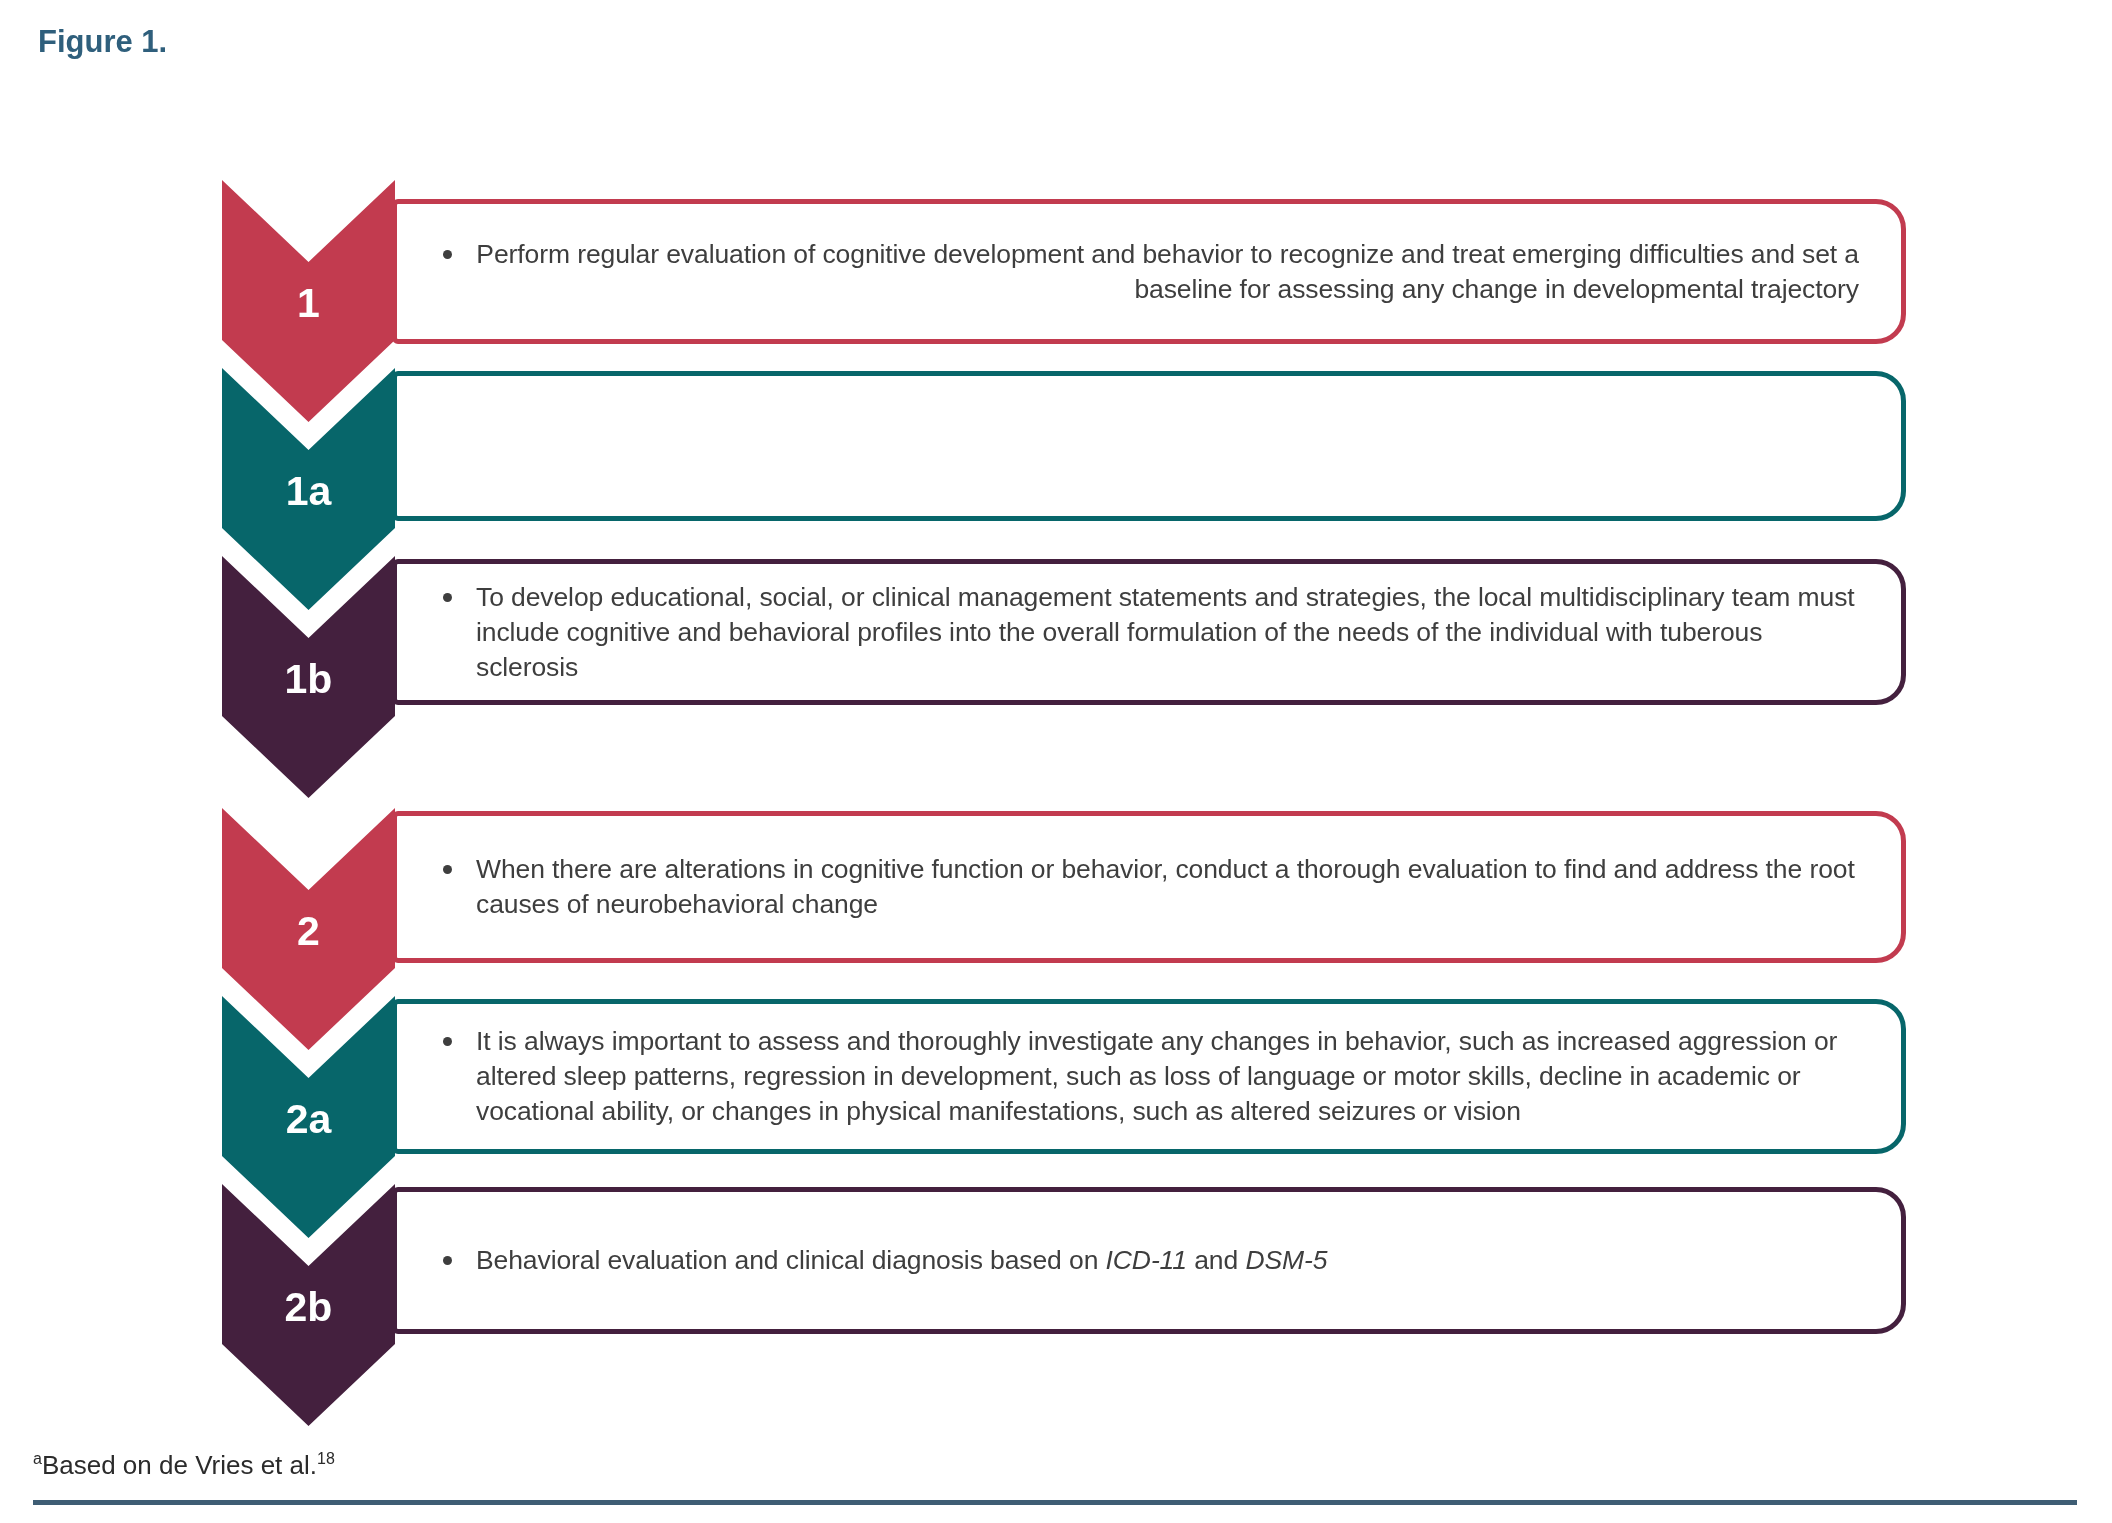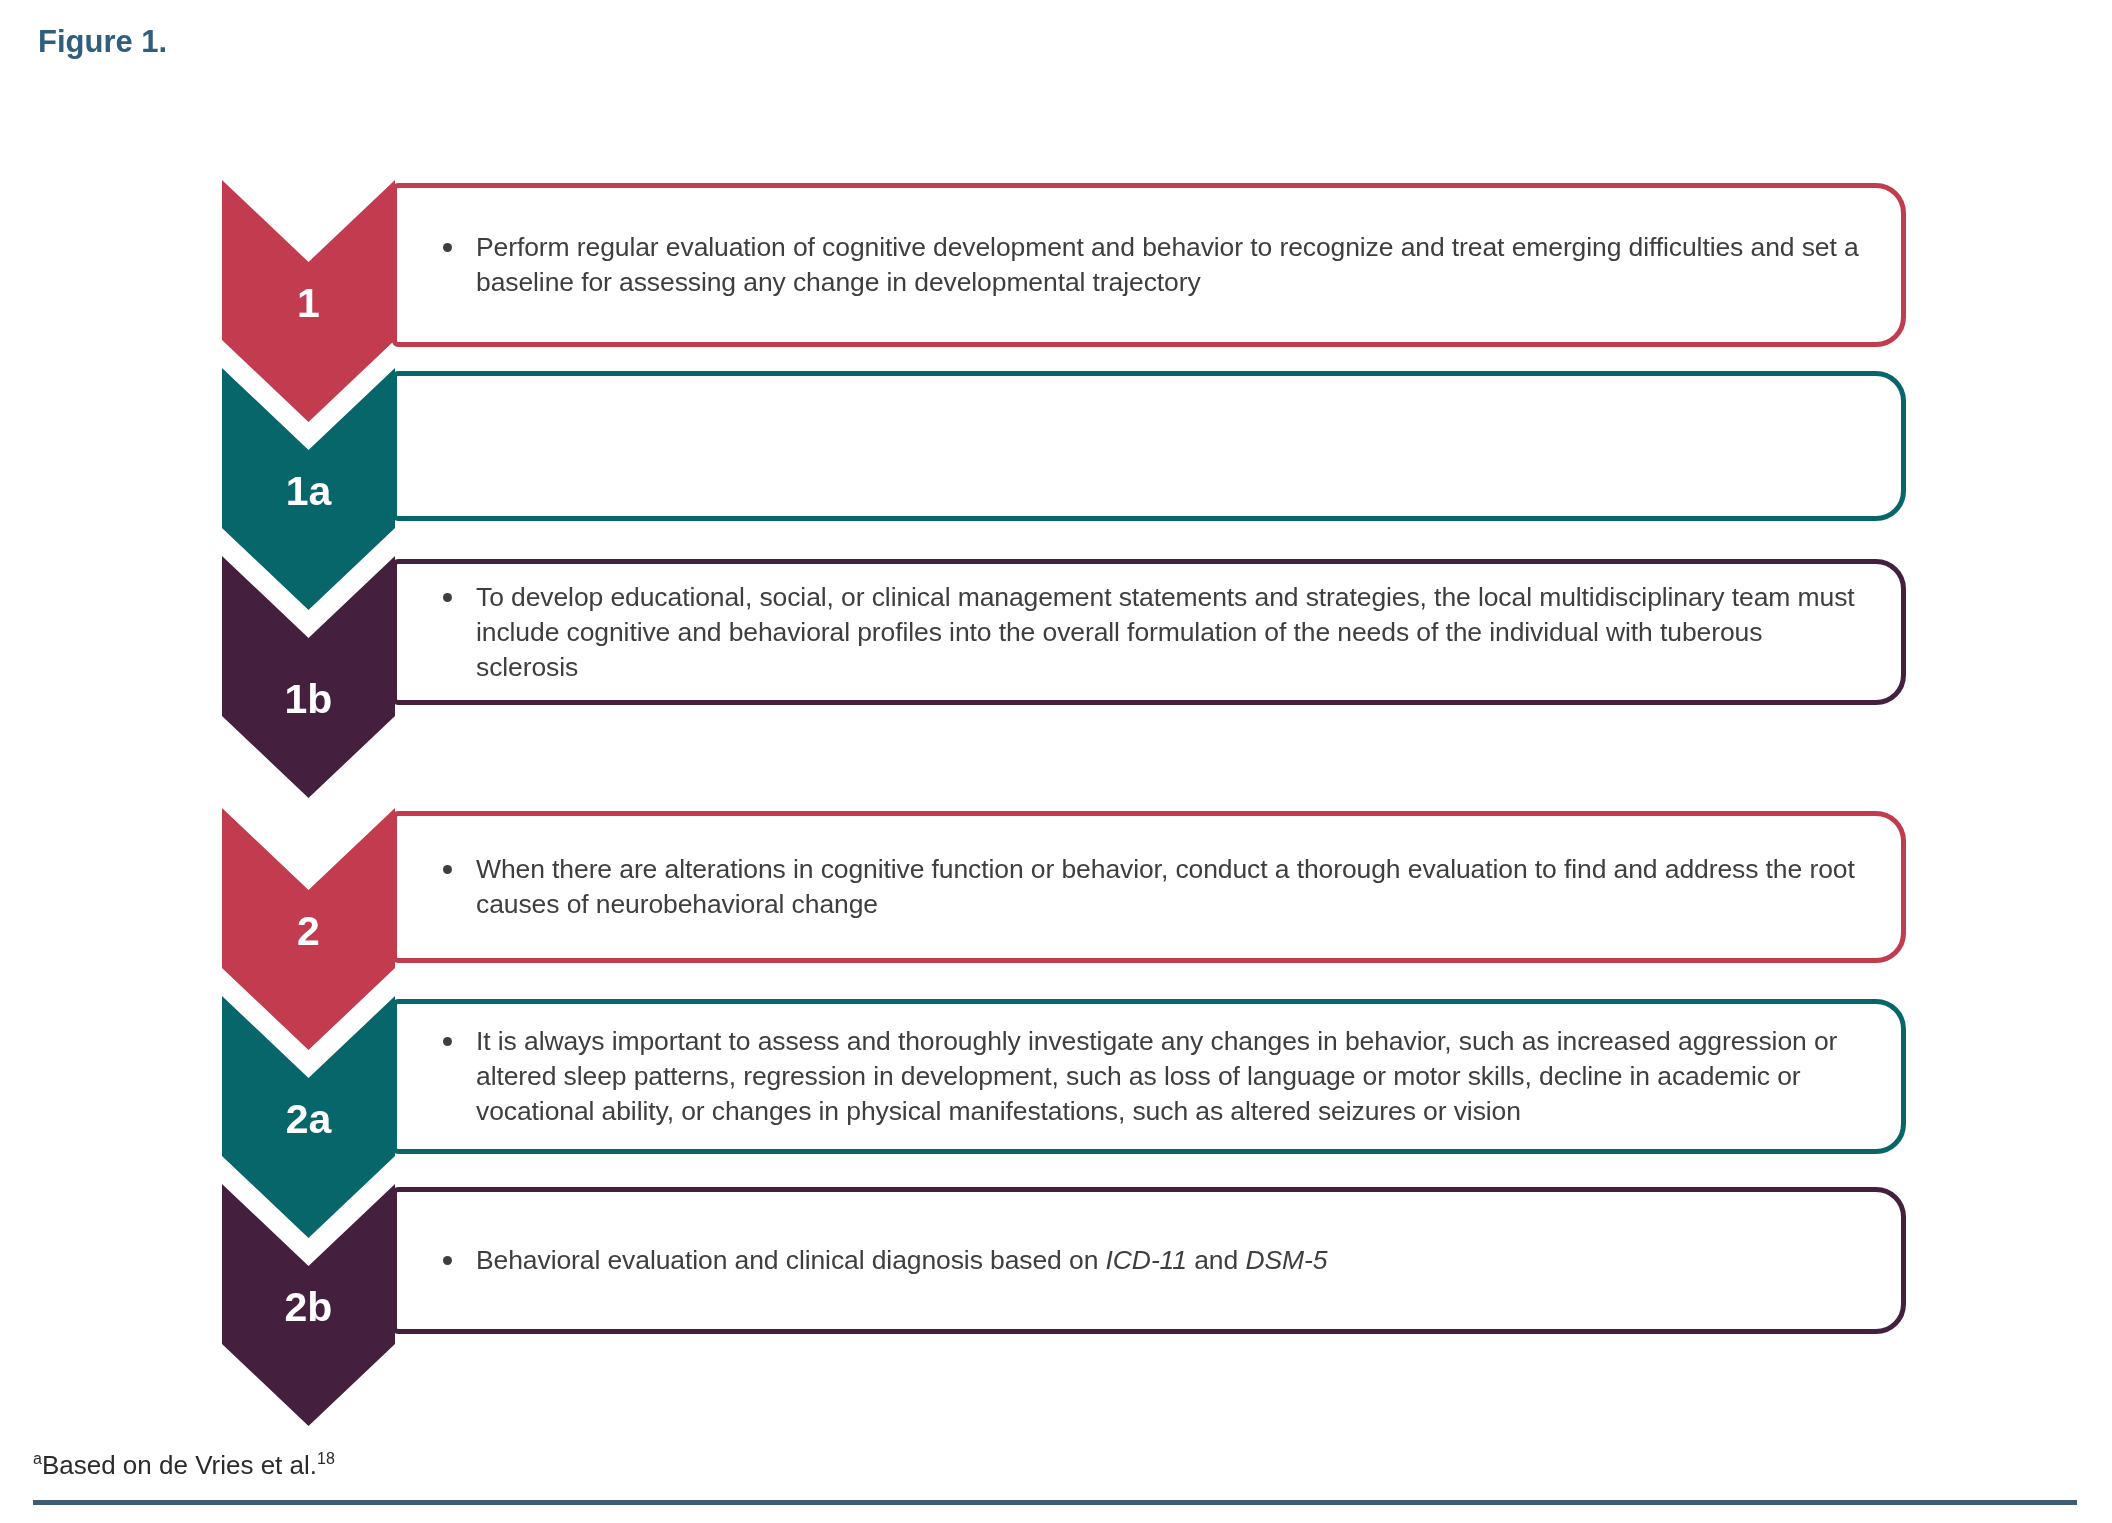--- a/index.html
+++ b/index.html
@@ -69,21 +69,21 @@
   }
 </style>
 </head>
 <body>
 
 <div id="canvas">
   <div class="figure-label" style="color: rgb(47, 95, 124);">Figure 1.</div>
 
   <div id="diagram">
       <div class="row">
-        <div class="step-box" style="top: 183px; height: 164px; border-color: rgb(194, 59, 79);">
+        <div class="step-box" style="top: 199px; height: 145px; border-color: rgb(194, 59, 79); text-align: right;">
           <div class="bullet-item">
             <span class="bullet-dot"></span>
             <span class="bullet-text"><span>Perform regular evaluation of cognitive development and behavior to recognize and treat emerging difficulties and set a baseline for assessing any change in developmental trajectory</span></span>
           </div>
         </div>
         <svg class="chevron-svg" viewBox="0 0 173 242" style="top: 180px;">
           <polygon points="0,0 86.5,82 173,0 173,160 86.5,242 0,160" fill="#c23b4f"></polygon>
         </svg>
         <div class="chevron-label" style="top: 280px;">1</div>
       </div>
@@ -98,21 +98,21 @@
       <div class="row">
         <div class="step-box" style="top: 559px; height: 146px; border-color: rgb(68, 32, 62);">
           <div class="bullet-item">
             <span class="bullet-dot"></span>
             <span class="bullet-text"><span>To develop educational, social, or clinical management statements and strategies, the local multidisciplinary team must include cognitive and behavioral profiles into the overall formulation of the needs of the individual with tuberous sclerosis</span></span>
           </div>
         </div>
         <svg class="chevron-svg" viewBox="0 0 173 242" style="top: 556px;">
           <polygon points="0,0 86.5,82 173,0 173,160 86.5,242 0,160" fill="#44203e"></polygon>
         </svg>
-        <div class="chevron-label" style="top: 656px; margin-top: 20px;">1b</div>
+        <div class="chevron-label" style="top: 656px;">1b</div>
       </div>
       <div class="row">
         <div class="step-box" style="top: 811px; height: 152px; border-color: rgb(194, 59, 79); align-items: center;">
           <div class="bullet-item">
             <span class="bullet-dot"></span>
             <span class="bullet-text"><span>When there are alterations in cognitive function or behavior, conduct a thorough evaluation to find and address the root causes of neurobehavioral change</span></span>
           </div>
         </div>
         <svg class="chevron-svg" viewBox="0 0 173 242" style="top: 808px;">
           <polygon points="0,0 86.5,82 173,0 173,160 86.5,242 0,160" fill="#c23b4f"></polygon>

